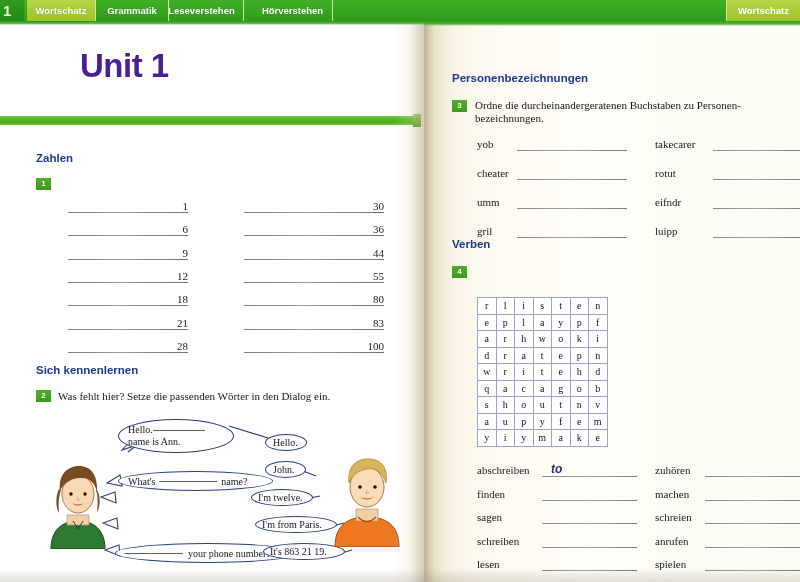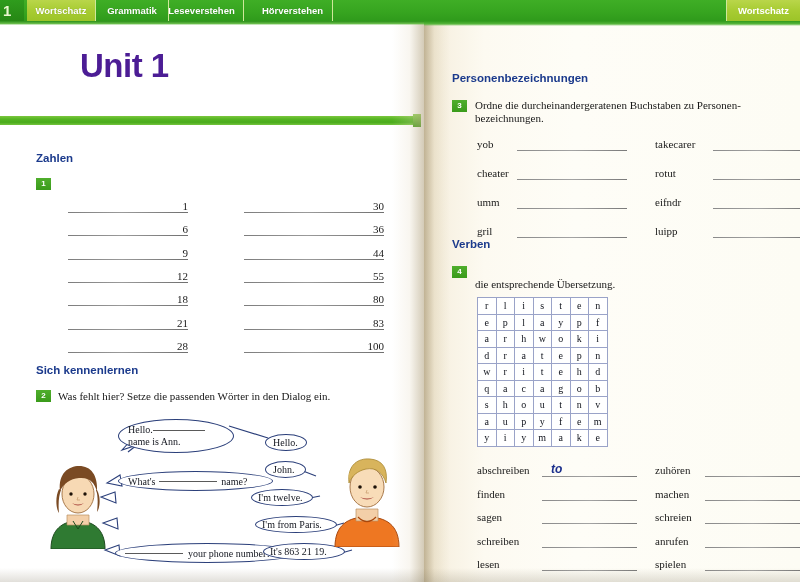--- a/index.html
+++ b/index.html
@@ -402,21 +402,20 @@
         <div class="wordline" style="left: 58px; width: 90px;"></div>
       </div>
       <div class="wordrow" style="left: 655px; top: 223px; width: 148px;">
         <div class="wordlabel">luipp</div>
         <div class="wordline" style="left: 58px; width: 90px;"></div>
       </div>
     </div>
 
   <div class="sec-head" style="left:452px; top:238px;">Verben</div>
   <div class="ex-badge" style="left:452px; top:266px;">4</div>
-  <div class="ex-text" style="left:475px; top:278px; width:325px;">die entsprechende Übersetzung.</div>
 
   <table id="grid" style="left:477px; top:297px;">
     <tbody id="grid-body">
         <tr>
           <td>r</td>
           <td>l</td>
           <td>i</td>
           <td>s</td>
           <td>t</td>
           <td>e</td>

